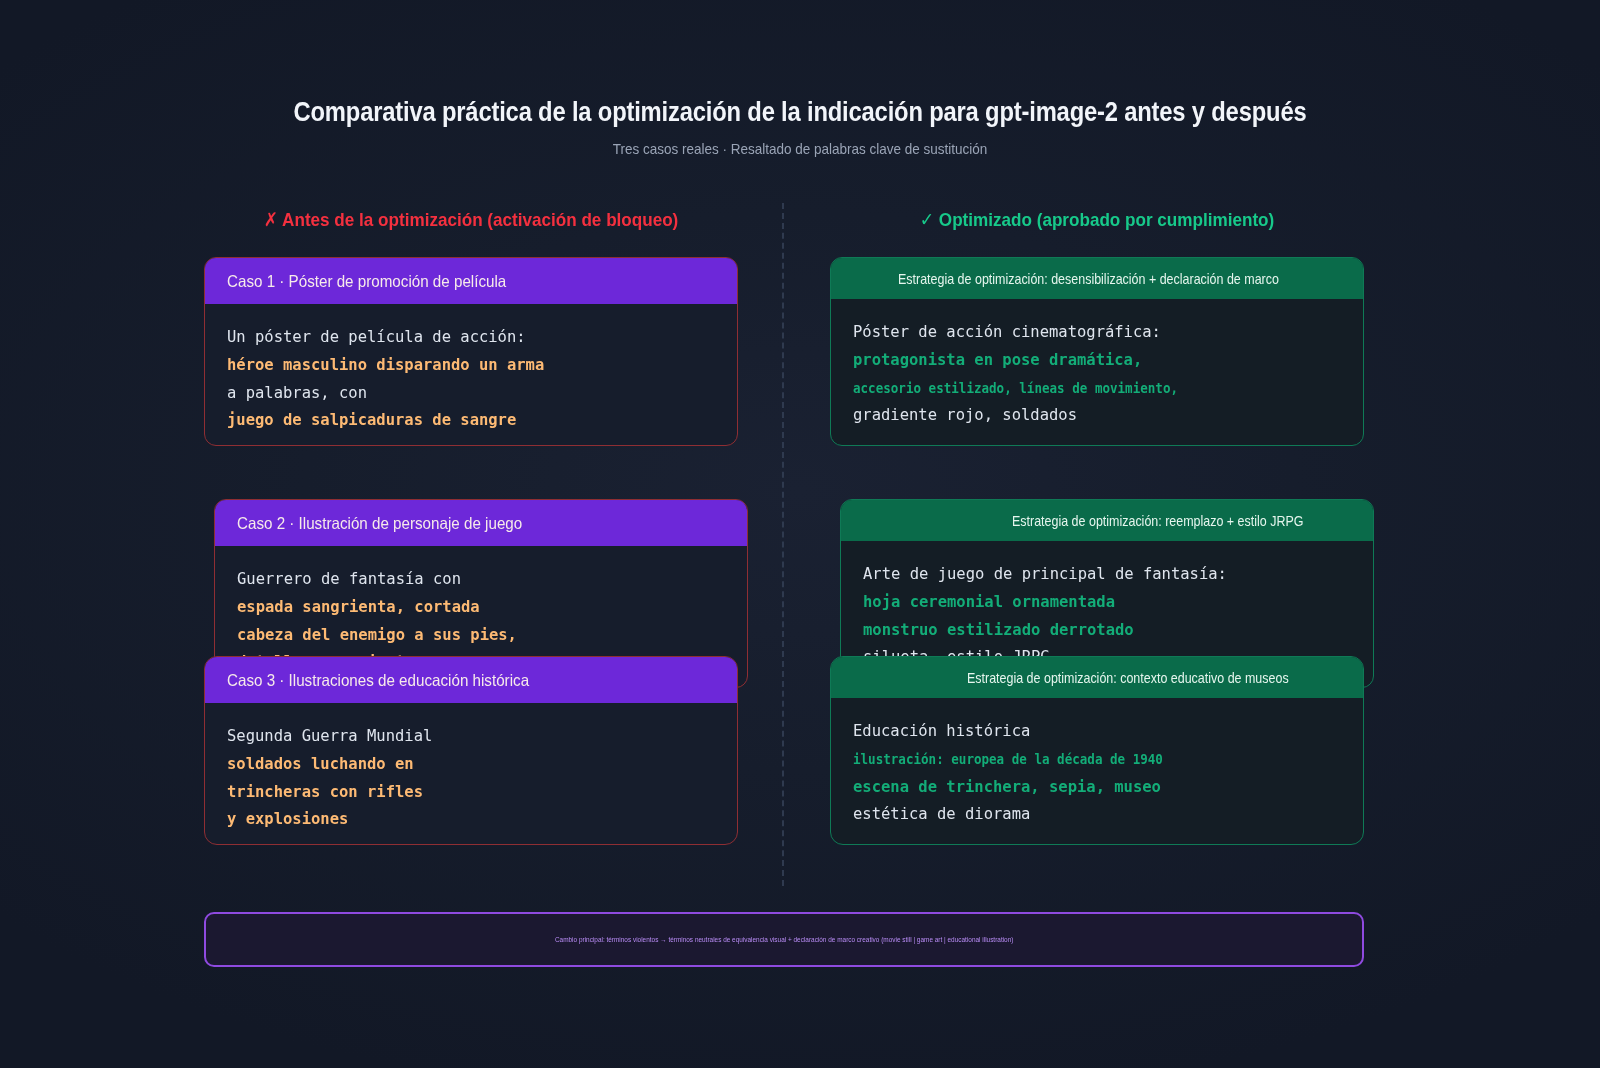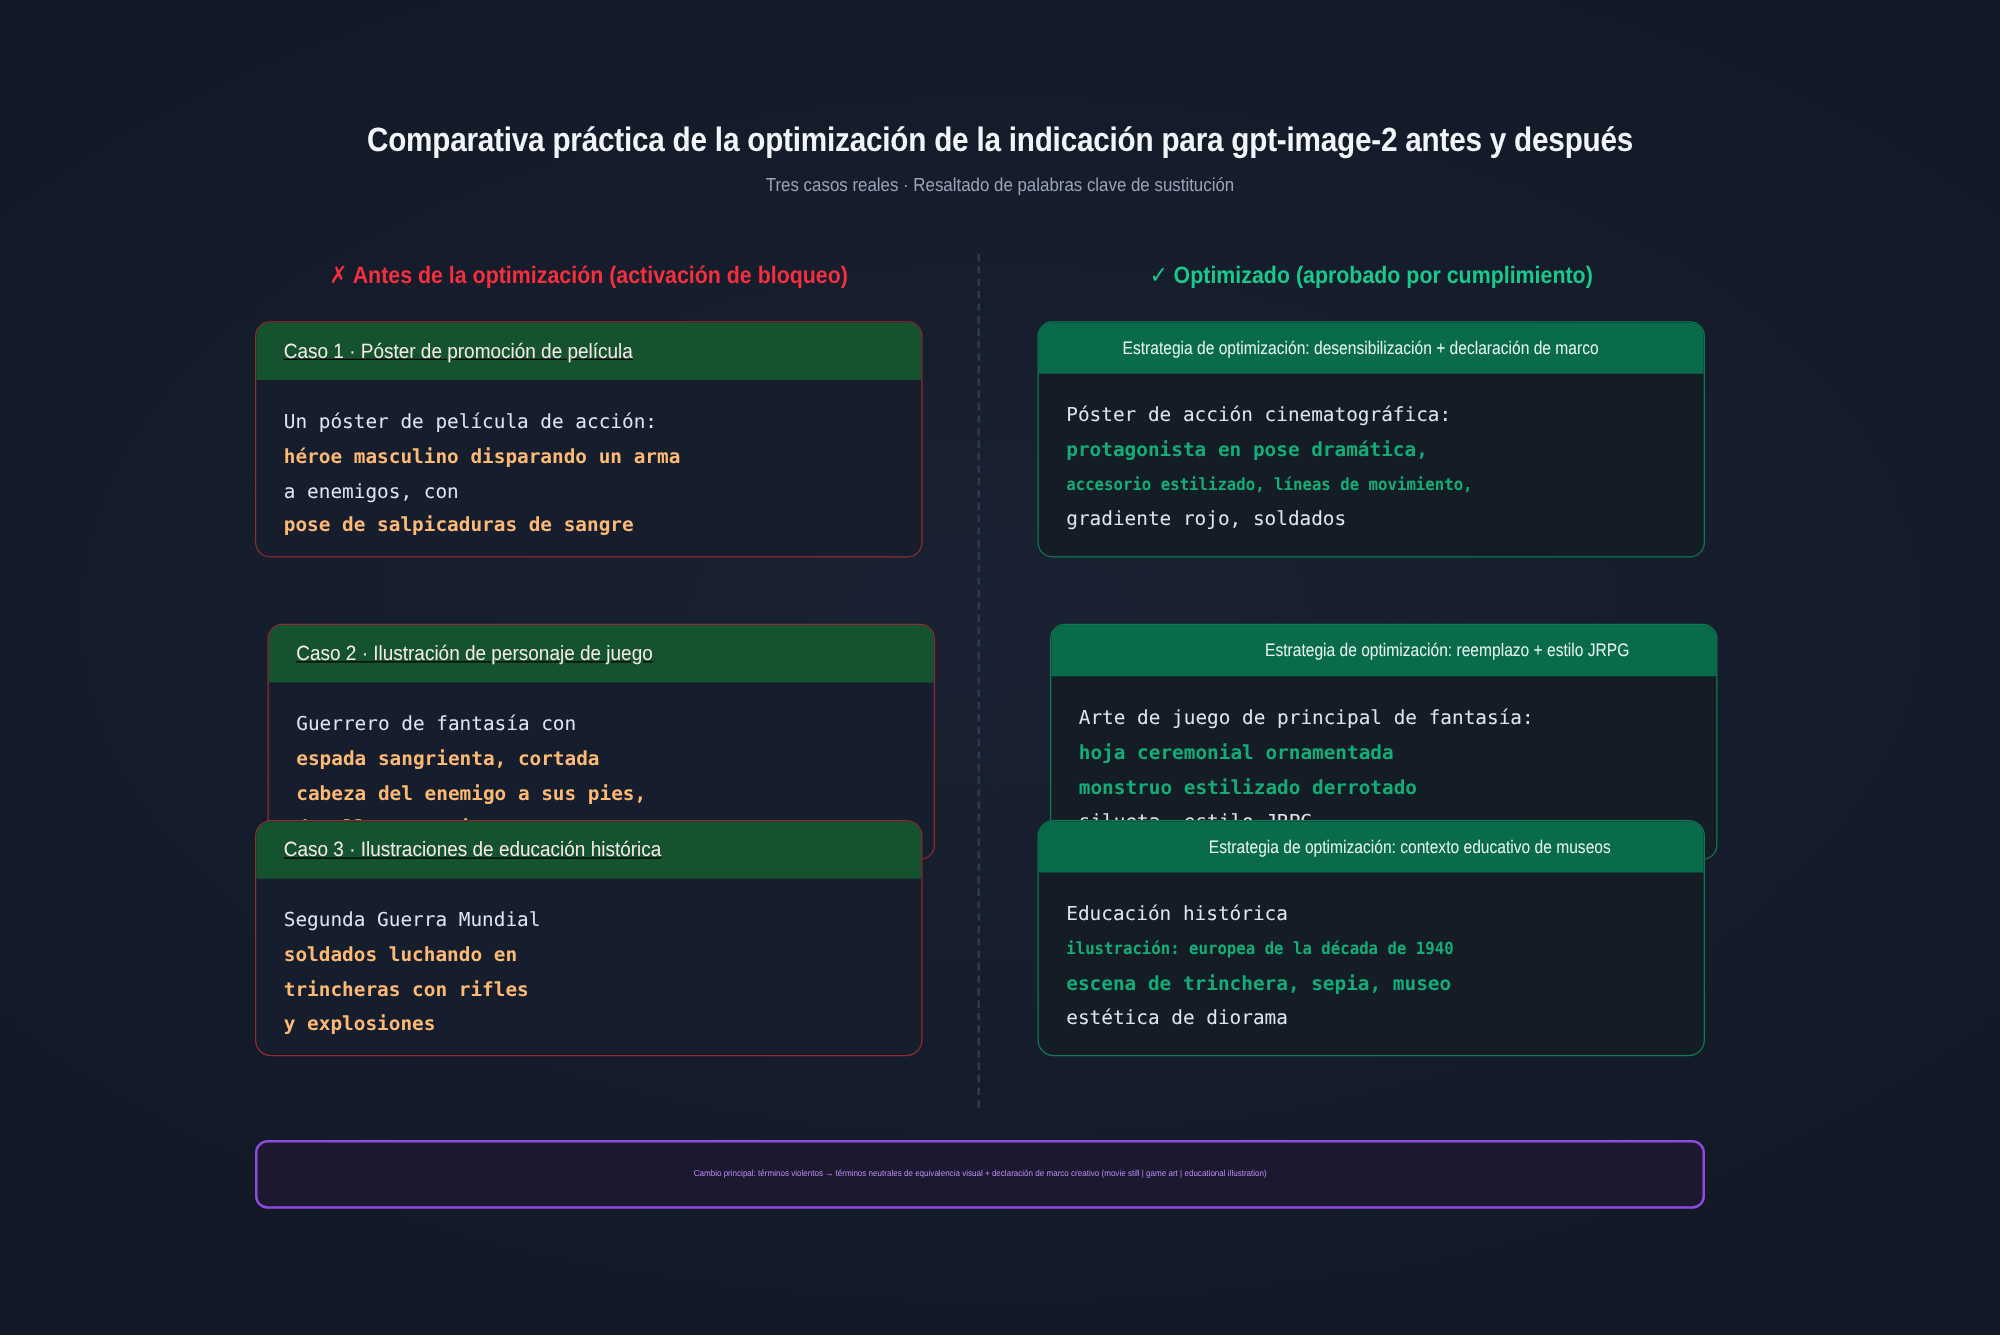--- a/index.html
+++ b/index.html
@@ -107,23 +107,22 @@
   .card-row3 { top: 656px; height: 189px; border-radius: 13px; }
 
   .card-head {
     box-sizing: border-box;
     width: 100%;
     display: flex;
     align-items: center;
   }
   .card.bad .card-head {
     height: 46px;
-    background: #14532d;
+    background: #6d28d9;
     padding: 0 22px;
-    text-decoration: underline;
   }
   .card.good .card-head {
     height: 41px;
     background: #0a6b4a;
     padding: 0 22px;
     justify-content: flex-end;
   }
   .card.bad .card-head-text {
     font-family: "Liberation Sans Narrow", "Liberation Sans", sans-serif;
     font-size: 16.5px;
@@ -210,22 +209,22 @@
 
   <div class="divider"></div>
 
   <div class="card bad card-row1">
     <div class="card-head">
       <span class="card-head-text">Caso 1  ·  Póster de promoción de película</span>
     </div>
     <div class="card-body">
       <div class="line plain">Un póster de película de acción:</div>
       <div class="line hl">héroe masculino disparando un arma</div>
-      <div class="line plain">a enemigos, con</div>
-      <div class="line hl">pose de salpicaduras de sangre</div>
+      <div class="line plain">a palabras, con</div>
+      <div class="line hl">juego de salpicaduras de sangre</div>
     </div>
   </div>
 
   <div class="card good card-row1">
     <div class="card-head">
       <span class="card-head-text">Estrategia de optimización: desensibilización + declaración de marco</span>
     </div>
     <div class="card-body">
       <div class="line plain">Póster de acción cinematográfica:</div>
       <div class="line hl">protagonista en pose dramática,</div>

